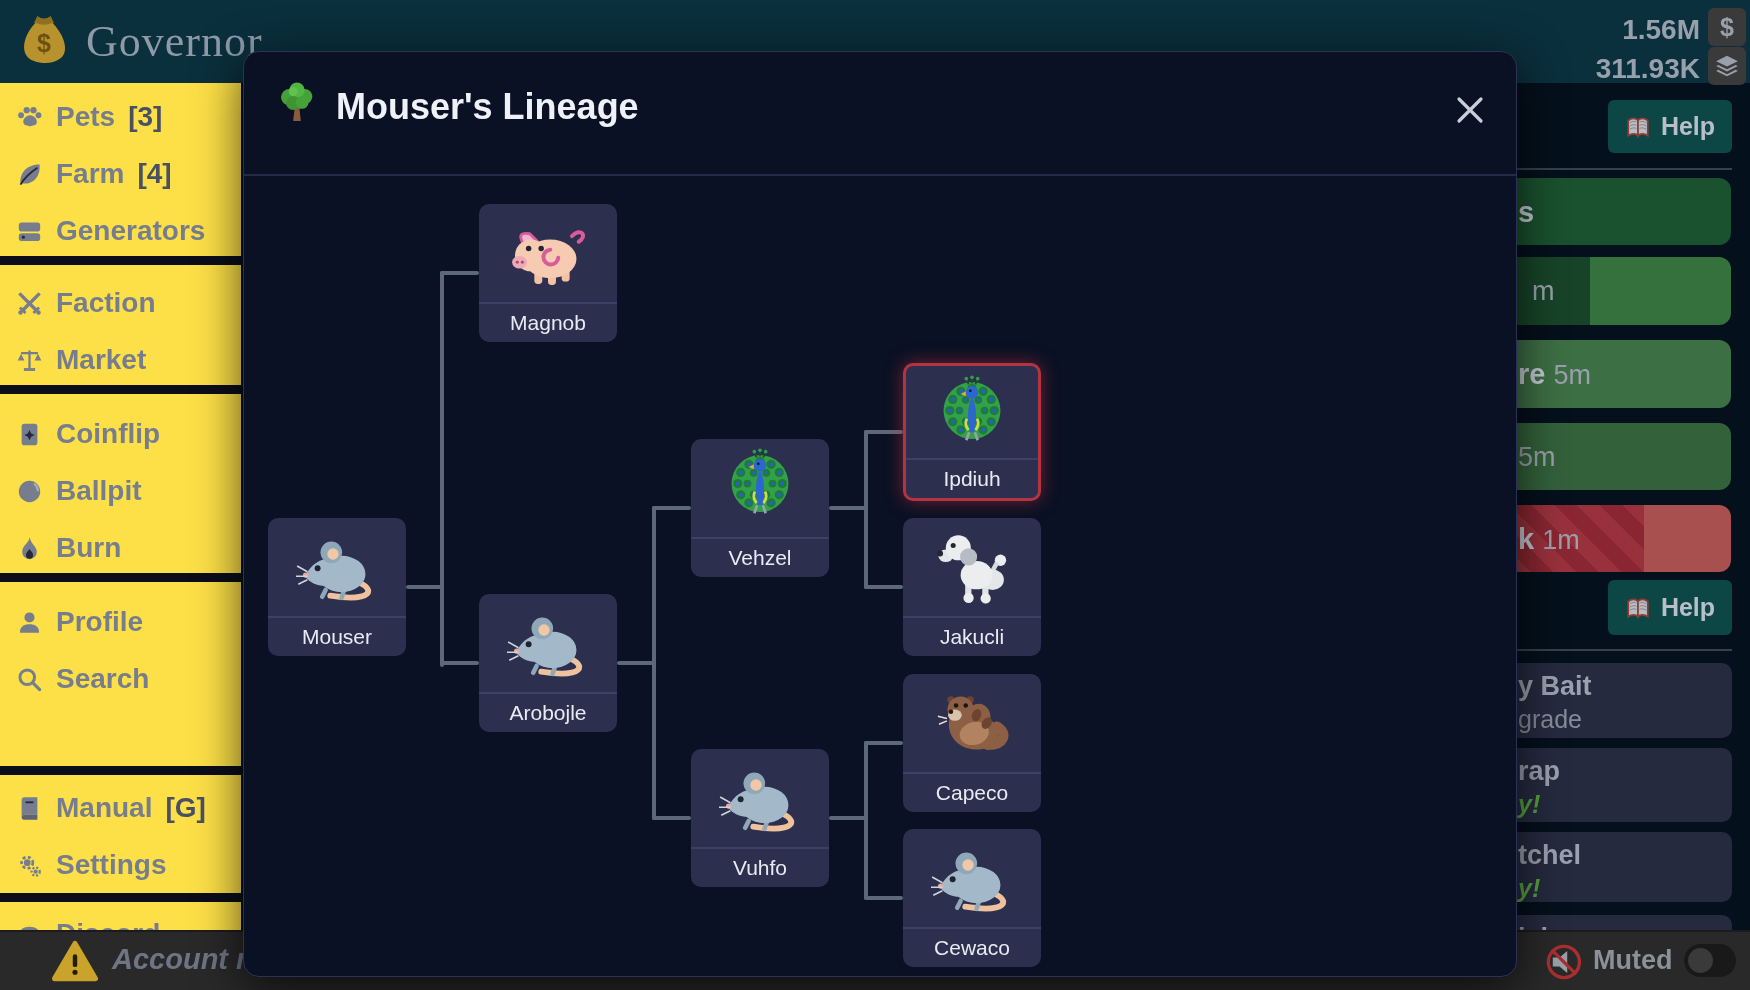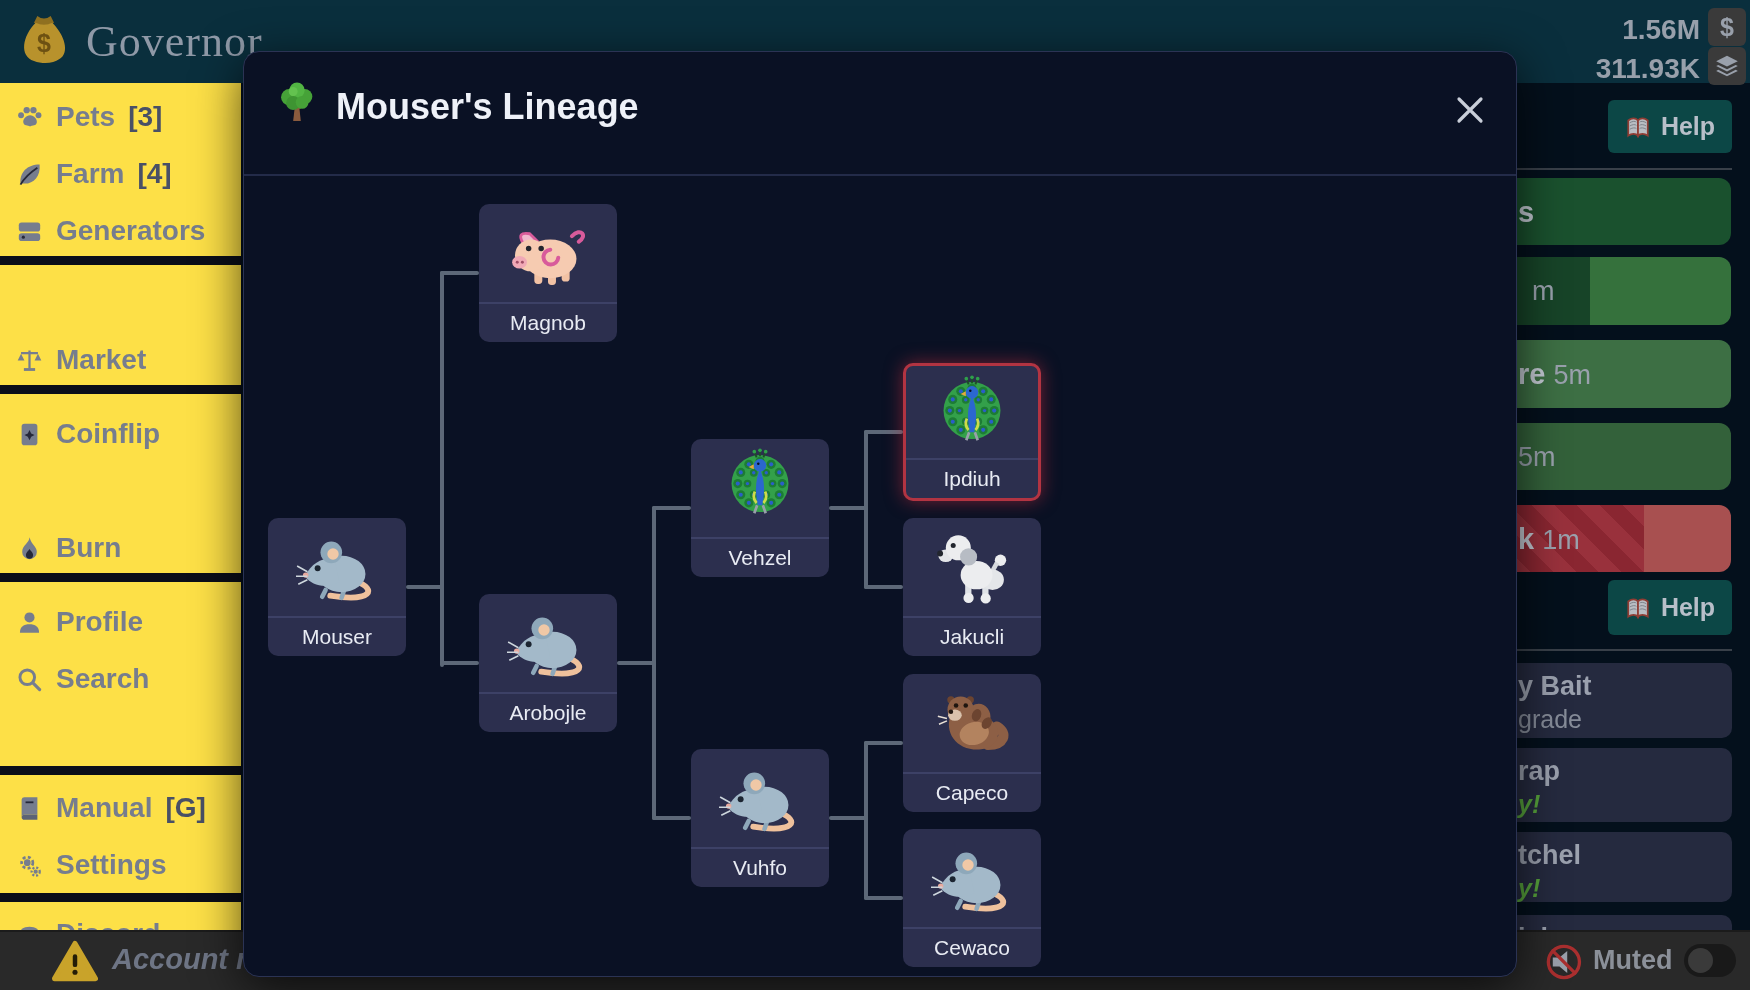--- a/index.html
+++ b/index.html
@@ -323,32 +323,44 @@
       <span class="sb-label">Farm</span>
       <span class="sb-suffix">[4]</span>
     </div>
     <div class="sb-item" style="top:126px">
       <svg width="27" height="27" viewBox="0 0 24 24">
           <use href="#si-server"></use>
         </svg>
       <span class="sb-label">Generators</span>
     </div>
     <div class="sb-div" style="top:173px"></div>
+    <div class="sb-item" style="top:198px">
+      <svg width="27" height="27" viewBox="0 0 24 24">
+          <use href="#si-swords"></use>
+        </svg>
+      <span class="sb-label">Faction</span>
+    </div>
     <div class="sb-item" style="top:255px">
       <svg width="27" height="27" viewBox="0 0 24 24">
           <use href="#si-scales"></use>
         </svg>
       <span class="sb-label">Market</span>
     </div>
     <div class="sb-div" style="top:302px"></div>
     <div class="sb-item" style="top:329px">
       <svg width="27" height="27" viewBox="0 0 24 24">
           <use href="#si-card"></use>
         </svg>
       <span class="sb-label">Coinflip</span>
+    </div>
+    <div class="sb-item" style="top:386px">
+      <svg width="27" height="27" viewBox="0 0 24 24">
+          <use href="#si-ball"></use>
+        </svg>
+      <span class="sb-label">Ballpit</span>
     </div>
     <div class="sb-item" style="top:443px">
       <svg width="27" height="27" viewBox="0 0 24 24">
           <use href="#si-flame"></use>
         </svg>
       <span class="sb-label">Burn</span>
     </div>
     <div class="sb-div" style="top:490px"></div>
     <div class="sb-item" style="top:517px">
       <svg width="27" height="27" viewBox="0 0 24 24">

